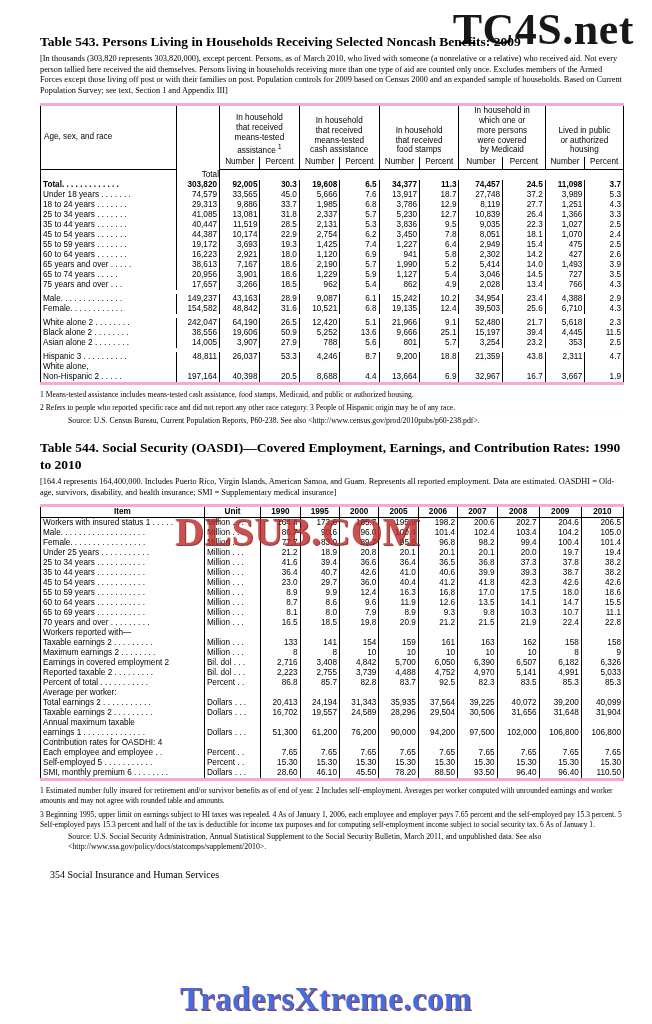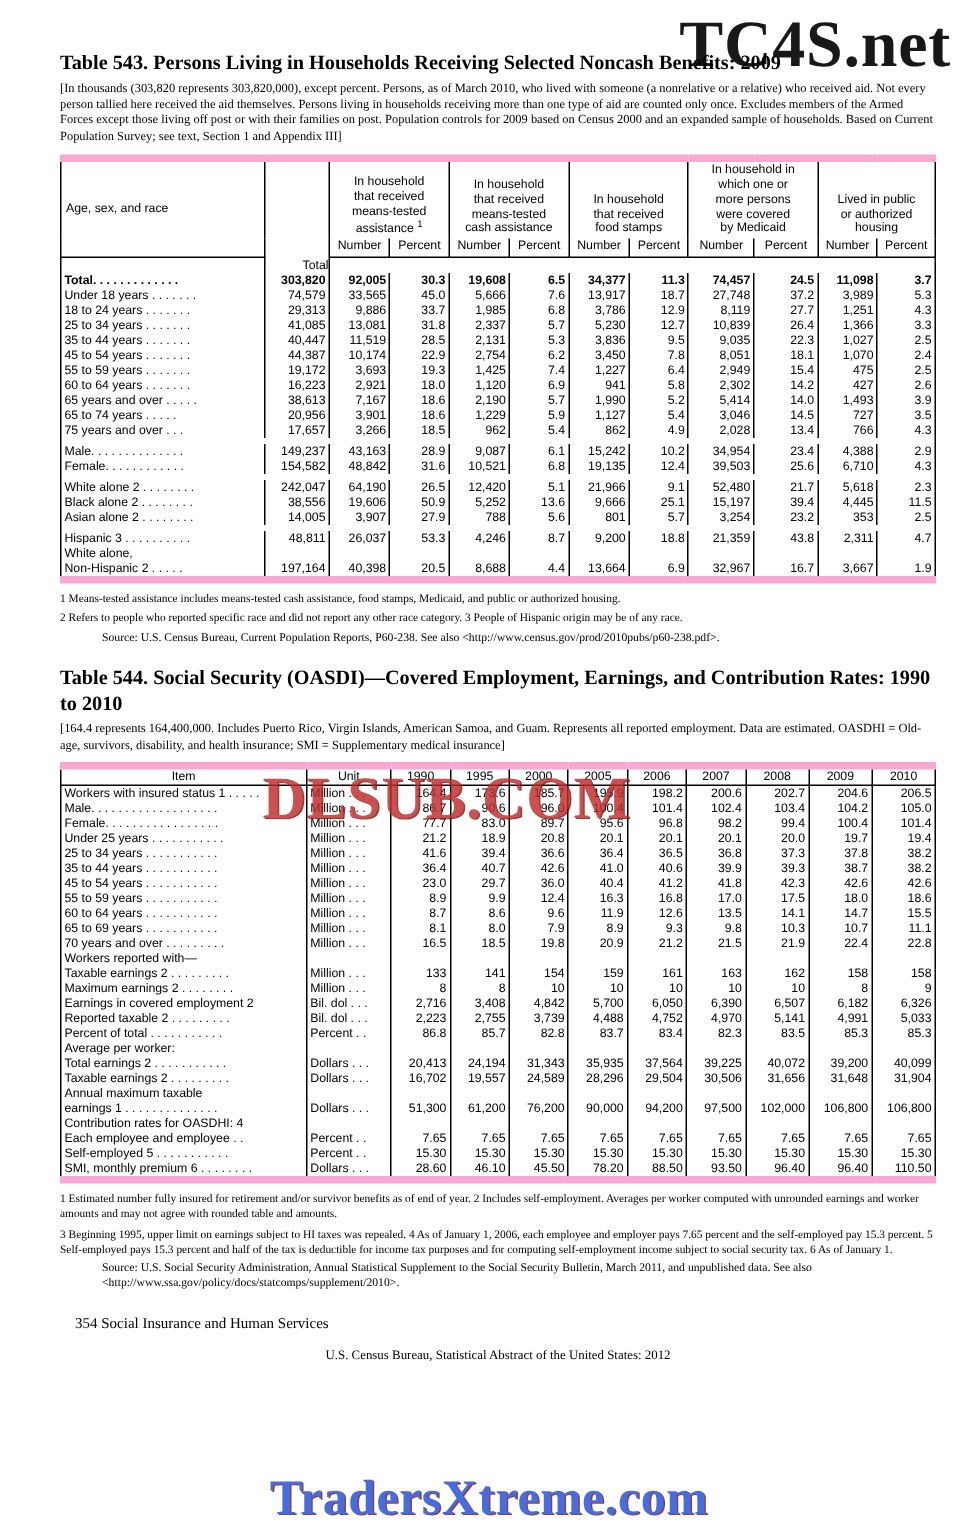--- a/index.html
+++ b/index.html
@@ -73,42 +73,42 @@
     line-height:1.22;
   }
   .t543 .colhead{
     text-align:center;
     font-weight:normal;
     font-size:8.2px;
     line-height:1.2;
     vertical-align:bottom;
     padding-bottom:2px;
   }
-  .bt{border-top:5px solid #f9a8d4;}
+  .bt{border-top:3px solid #f9a8d4;}
   .bb{border-bottom:1px solid #000;}
   .bl{border-left:1px solid #000;}
   .br{border-right:1px solid #000;}
   .num{text-align:right;white-space:nowrap;}
   .lab{text-align:left;white-space:nowrap;}
   .bold{font-weight:bold;}
   .grp-sep td{height:4px;padding:0;}
   .foot{
     font-size:7.6px;
     line-height:1.28;
     margin-top:4px;
   }
   .src{
     font-size:7.8px;
     line-height:1.3;
     margin-top:3px;
     padding-left:28px;
   }
   .sup{font-size:6.4px;vertical-align:super;}
   .t544 td{font-size:8.2px;}
-  .t544 .hdr td{text-align:center;font-weight:normal;}
+  .t544 .hdr td{text-align:center;font-weight:bold;}
   .pagefoot{
     margin-top:16px;
     font-size:10px;
     font-family:Liberation Serif, serif;
     padding-left:10px;
   }
   .pagefoot2{
     text-align:center;
     font-size:8.6px;
     margin-top:10px;
@@ -676,21 +676,21 @@
             <td class="num br">4,991</td>
             <td class="num br">5,033</td>
           </tr>
           <tr>
             <td class="lab bl br">  Percent of total . . . . . . . . . . .</td>
             <td class="lab br unitcol">Percent . .</td>
             <td class="num br">86.8</td>
             <td class="num br">85.7</td>
             <td class="num br">82.8</td>
             <td class="num br">83.7</td>
-            <td class="num br">83.4</td>
+            <td class="num br">92.5</td>
             <td class="num br">82.3</td>
             <td class="num br">83.5</td>
             <td class="num br">85.3</td>
             <td class="num br">85.3</td>
           </tr>
           <tr>
             <td class="lab bl br">Average per worker:</td>
             <td class="lab br unitcol"></td>
             <td class="num br"></td>
             <td class="num br"></td>
@@ -810,16 +810,15 @@
             <td colspan="12" class="bt" style="height: 1px; padding: 0px;"></td>
           </tr>
         </tbody>
     </table>
 
     <div class="foot">1 Estimated number fully insured for retirement and/or survivor benefits as of end of year. 2 Includes self-employment. Averages per worker computed with unrounded earnings and worker amounts and may not agree with rounded table and amounts.</div>
     <div class="foot">3 Beginning 1995, upper limit on earnings subject to HI taxes was repealed. 4 As of January 1, 2006, each employee and employer pays 7.65 percent and the self-employed pay 15.3 percent. 5 Self-employed pays 15.3 percent and half of the tax is deductible for income tax purposes and for computing self-employment income subject to social security tax. 6 As of January 1.</div>
     <div class="src">Source: U.S. Social Security Administration, Annual Statistical Supplement to the Social Security Bulletin, March 2011, and unpublished data. See also &lt;http://www.ssa.gov/policy/docs/statcomps/supplement/2010&gt;.</div>
 
     <div class="pagefoot">354  Social Insurance and Human Services</div>
-    <div class="pagefoot2">U.S. Census Bureau, Statistical Abstract of the United States: 2012</div>
 
   </div>
 </div>
 
 </body></html>

